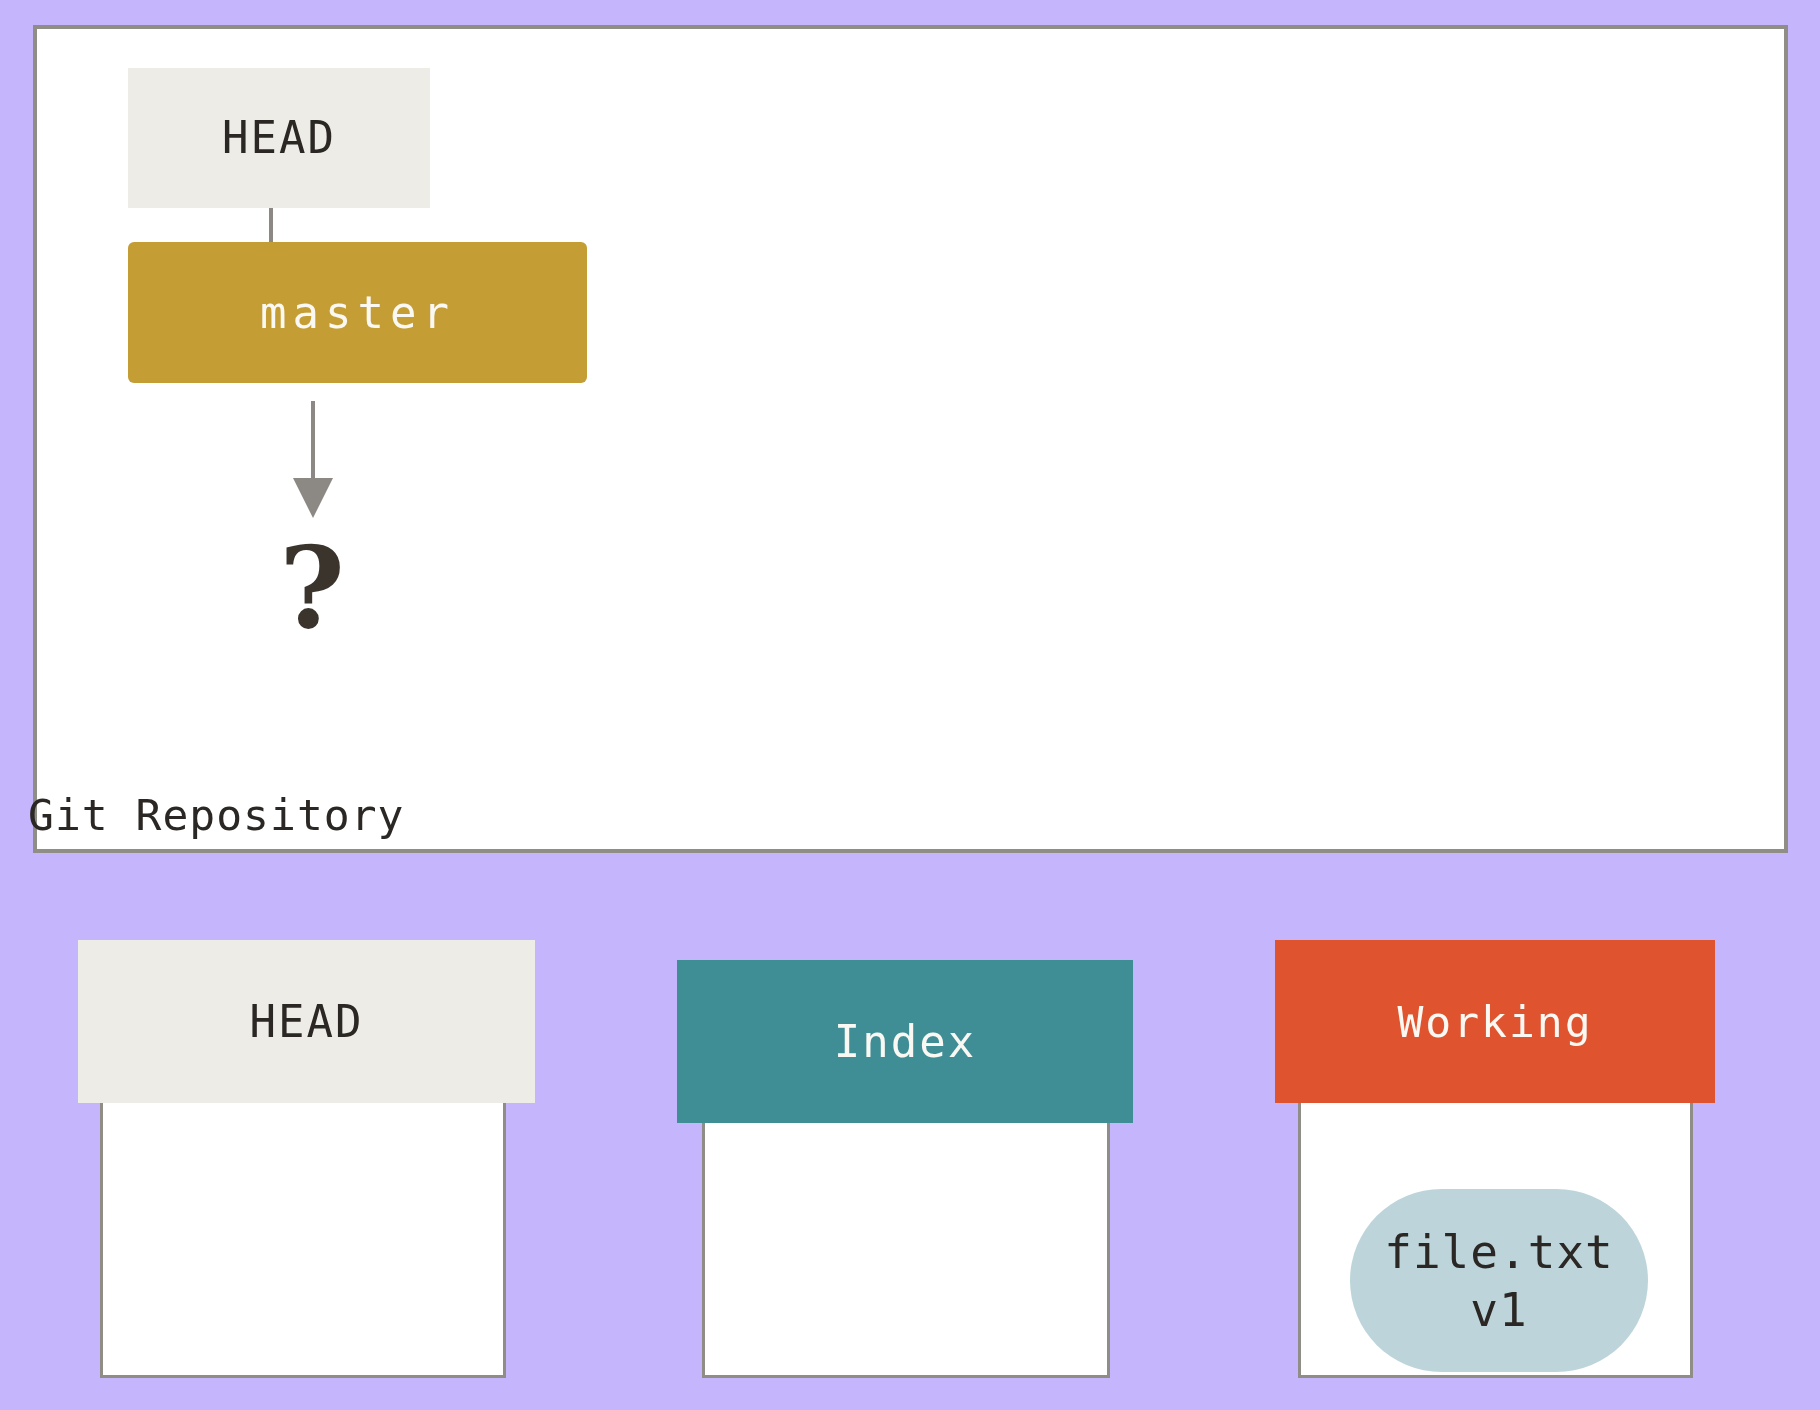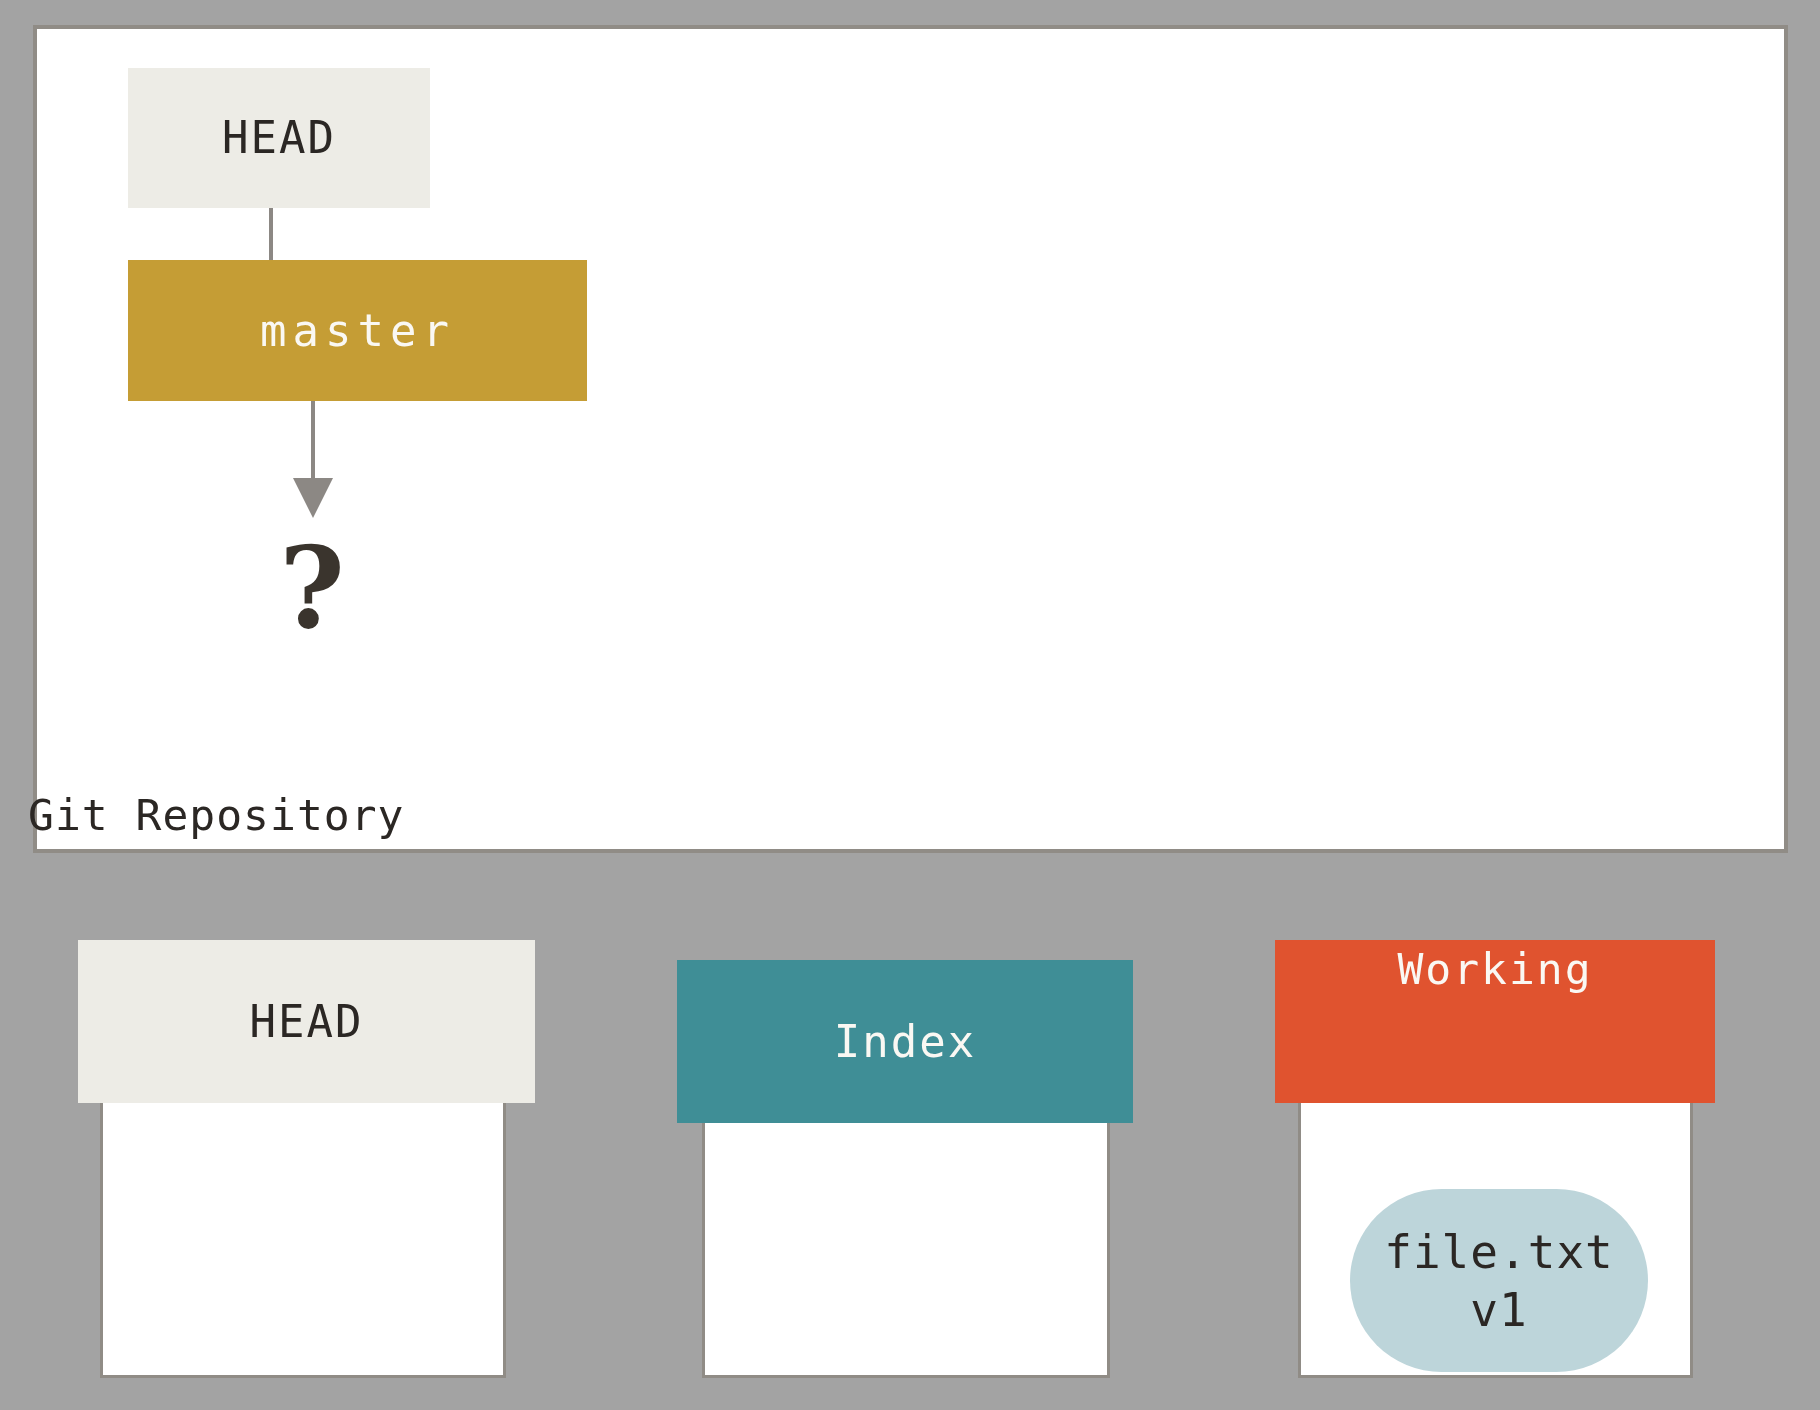--- a/index.html
+++ b/index.html
@@ -1,19 +1,19 @@
 <!DOCTYPE html>
 <html><head>
 <meta charset="utf-8">
 <style>
   html,body{margin:0;padding:0;background:#ffffff;}
   #canvas{
     position:relative;
     width:1820px;height:1410px;
-    background:#a3a3a3;
+    background:#c4b5fd;
     font-family:"DejaVu Sans Mono", monospace;
     overflow:hidden;
   }
   
   .repo-box{
     position:absolute;left:33px;top:25px;width:1755px;height:828px;
     border:4px solid #908C86;box-sizing:border-box;background:#ffffff;
   }
   .repo-label{
     position:absolute;left:28px;top:790px;
@@ -23,23 +23,23 @@
   .head-ref{
     position:absolute;left:128px;top:68px;width:302px;height:140px;
     background:#EDECE6;color:#2B2724;
     font-size:44px;line-height:140px;text-align:center;letter-spacing:2px;
   }
   .connector{
     position:absolute;left:269px;top:208px;width:4px;height:52px;background:#8C8884;
   }
   
   .master-box{
-    position:absolute;left:128px;top:260px;width:459px;height:141px;
+    position:absolute;left:128px;top:242px;width:459px;height:141px;
     background:#C59D35;color:#FAF8F3;
-    font-size:44px;line-height:141px;text-align:center;letter-spacing:6px;
+    font-size:44px;line-height:141px;text-align:center;letter-spacing:6px;border-radius:6px;
   }
   
   .arrow-line{
     position:absolute;left:311px;top:401px;width:4px;height:79px;background:#8C8884;
   }
   .arrow-head{
     position:absolute;left:293px;top:478px;width:0;height:0;
     border-left:20px solid transparent;border-right:20px solid transparent;
     border-top:40px solid #8C8884;
   }
@@ -54,21 +54,21 @@
     font-size:44px;text-align:center;letter-spacing:2px;
     display:flex;flex-direction:column;justify-content:center;align-items:center;
     z-index:2;
   }
   .area-body{
     position:absolute;top:1090px;height:288px;box-sizing:border-box;
     background:#ffffff;border:3px solid #908C86;z-index:1;
   }
   .hdr-gray{background:#EDECE6;color:#2B2724;}
   .hdr-teal{background:#3F8E96;color:#FAF8F3;}
-  .hdr-orange{background:#E0532F;color:#FAF8F3;line-height:58px;font-size:43px;justify-content:space-between;}
+  .hdr-orange{background:#E0532F;color:#FAF8F3;line-height:58px;font-size:43px;}
 
   .head-area-header{left:78px;top:940px;width:457px;}
   .head-area-body{left:100px;width:406px;}
 
   .index-area-header{left:677px;top:940px;width:456px;margin-top:20px;}
   .index-area-body{left:702px;width:408px;}
 
   .workdir-area-header{left:1275px;top:940px;width:440px;}
   .workdir-area-body{left:1298px;width:395px;}
 

